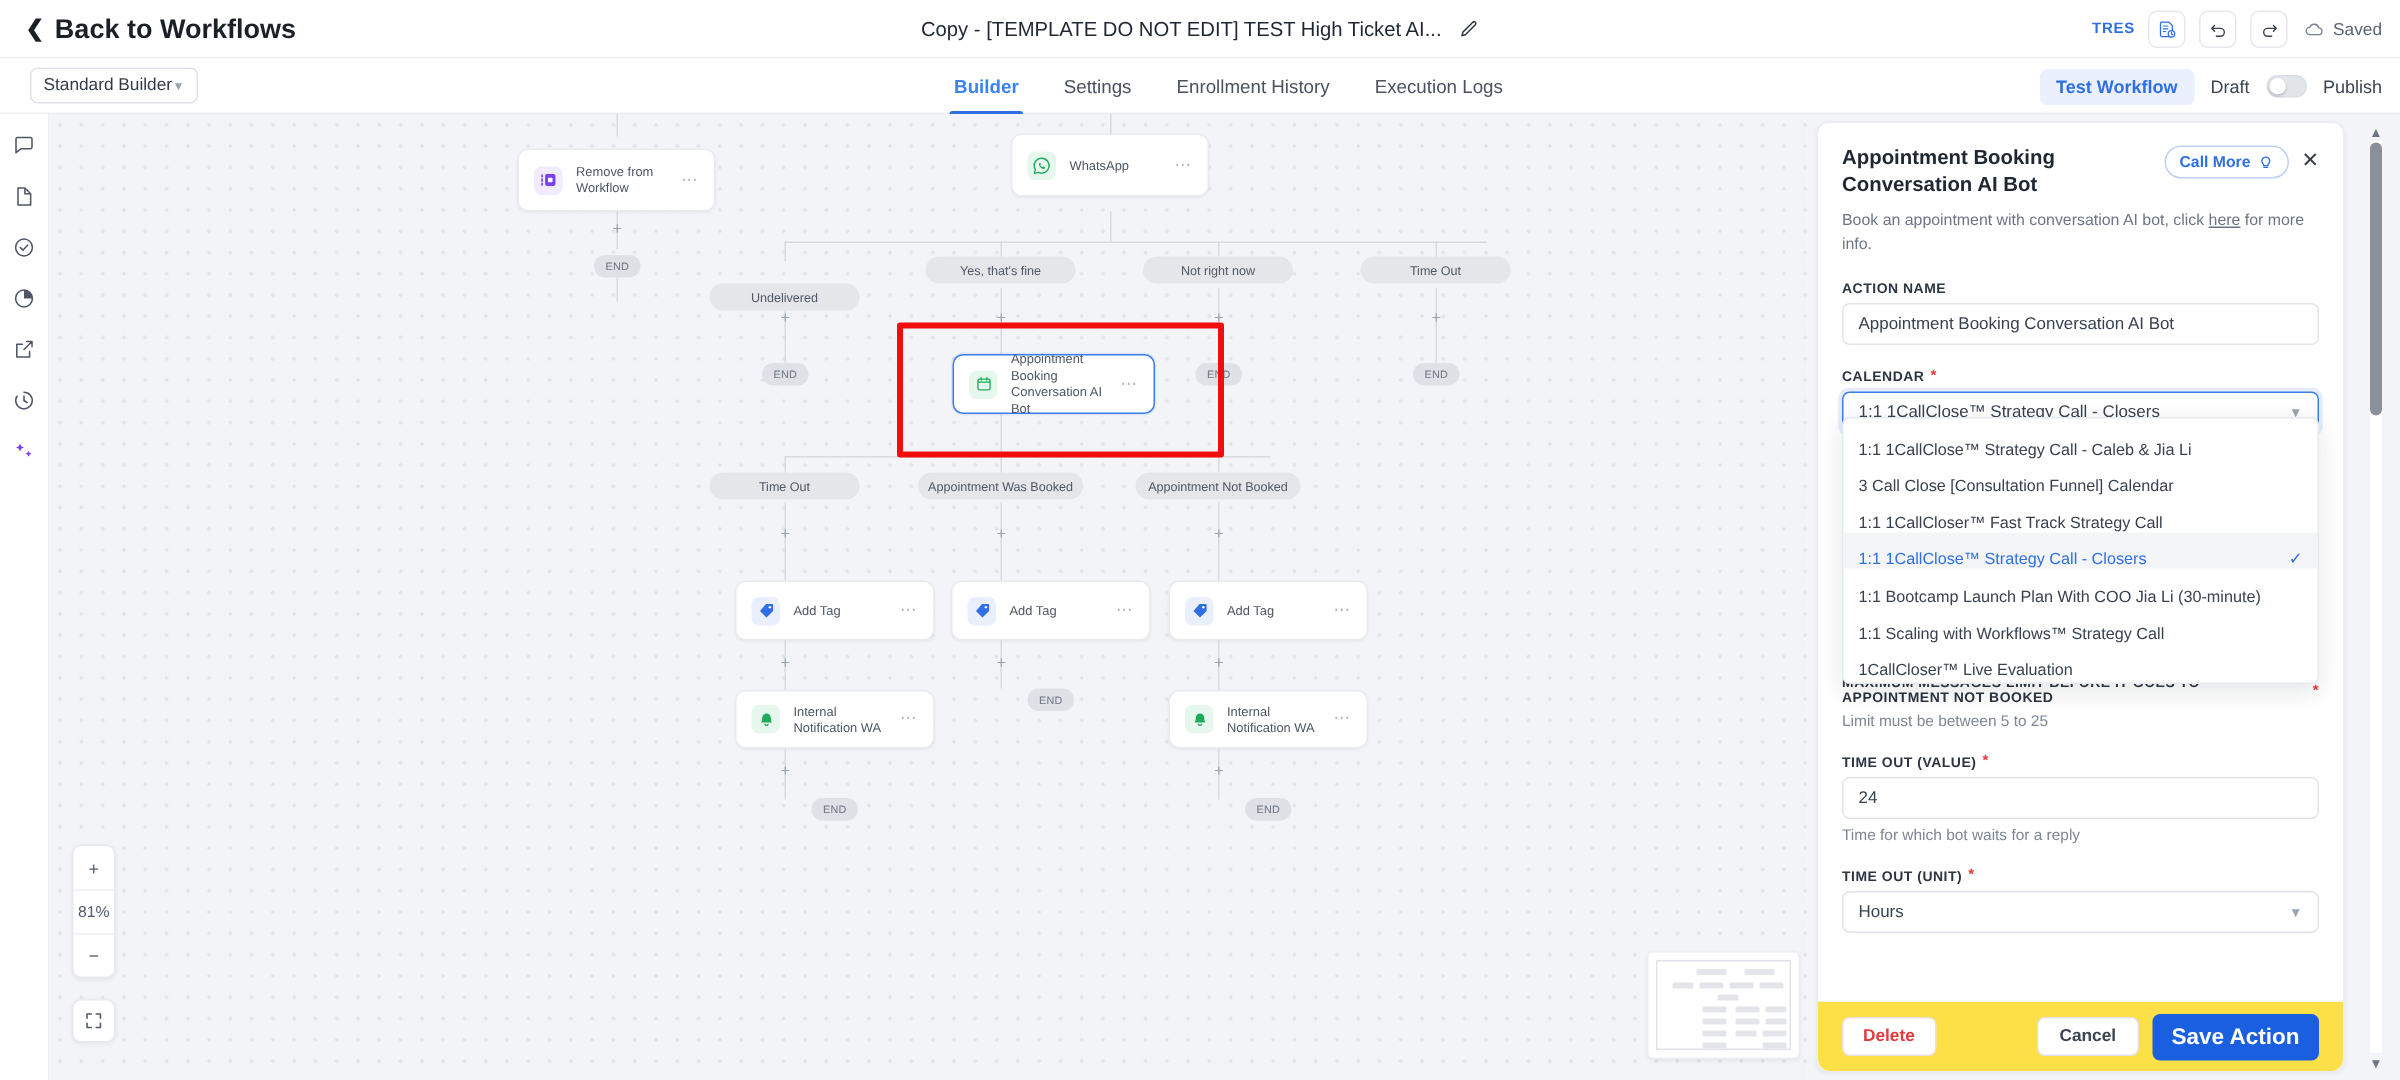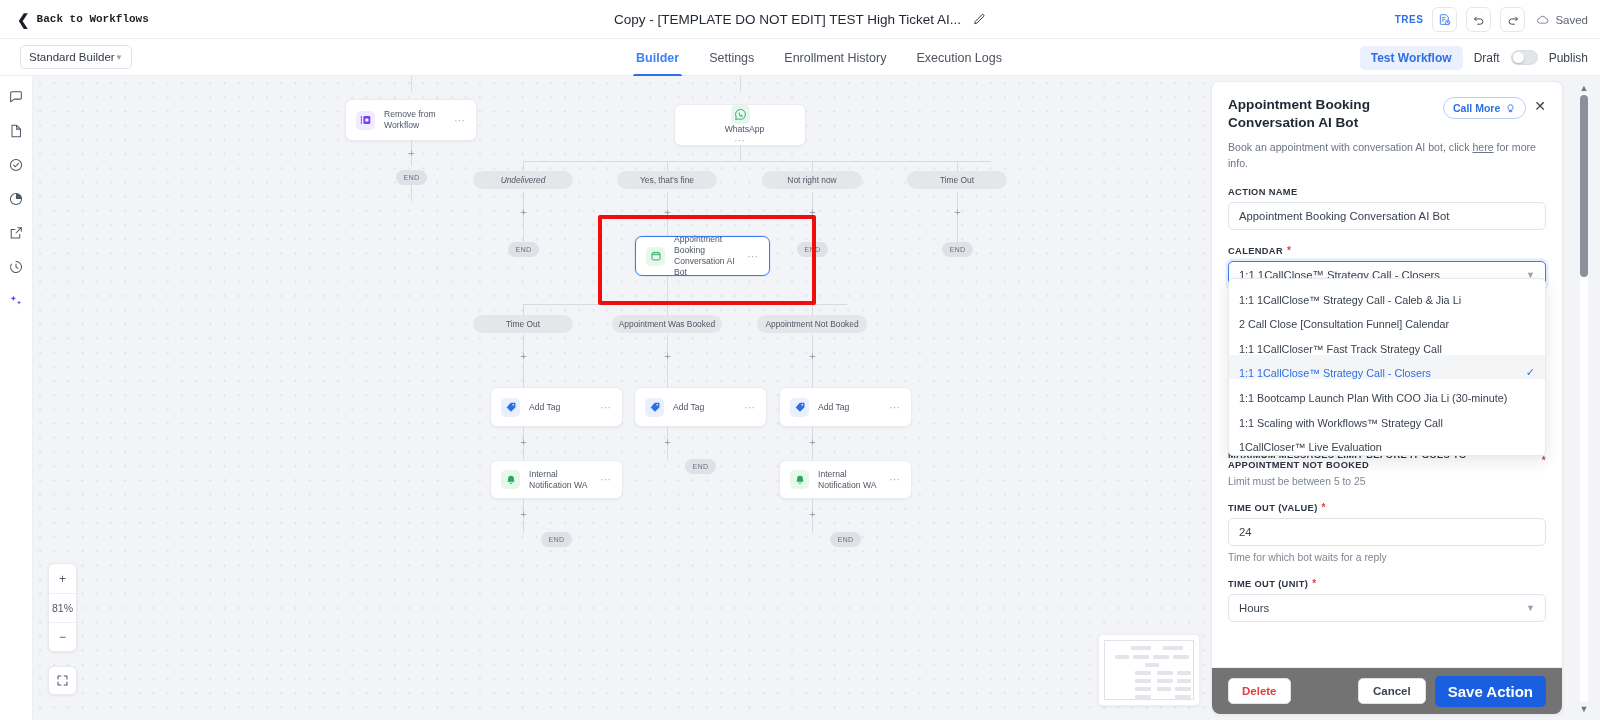--- a/index.html
+++ b/index.html
@@ -15,21 +15,21 @@
   .topbar {
     position: absolute; top: 0; left: 0; width: 1600px; height: 39px;
     background: #fff; border-bottom: 1px solid #eceef1;
     display: flex; align-items: center;
   }
   .back-link {
     display: flex; align-items: center; gap: 7px;
     margin-left: 17px; cursor: pointer;
   }
   .back-link .chev { font-size: 15px; color: #1b1f26; line-height: 1; font-weight: 700;}
-  .back-link .lbl { font-size: 11px; color: #1b1f26; font-weight: 600; font-family: Liberation Mono, monospace; }
+  .back-link .lbl { font-size: 18px; color: #1b1f26; font-weight: 600; }
 
   .wf-title-wrap {
     position: absolute; left: 0; right: 0; top: 0; height: 39px;
     display: flex; align-items: center; justify-content: center; gap: 11px;
     pointer-events: none;
   }
   .wf-title { font-size: 13.5px; color: #1f2733; pointer-events: auto; }
   .pencil-ic { width: 14px; height: 14px; pointer-events: auto; cursor: pointer; }
 
   .topbar-right {
@@ -206,21 +206,21 @@
   }
   .dd-item {
     height: 24.6px; display: flex; align-items: flex-end; padding: 0 10px;
     font-size: 10.8px; color: #39414f; cursor: pointer;
   }
   .dd-item.sel { background: #f4f5f7; color: #2f6fe4; }
   .dd-check { margin-left: auto; color: #2f6fe4; font-size: 11px; }
 
   .panel-foot {
     position: absolute; left: 0; right: 0; bottom: 0; height: 47px;
-    background: #737373; border-top: 1px solid #f0f1f4; border-radius: 0 0 8px 8px;
+    background: #fde047; border-top: 1px solid #f0f1f4; border-radius: 0 0 8px 8px;
     display: flex; align-items: center; padding: 0 16px; gap: 9px;
   }
   .btn-del {
     border: 1px solid #e8e1e1; color: #e23b3b; background: #fff;
     font-size: 11.5px; font-weight: 600; padding: 6px 13px; border-radius: 5px; cursor: pointer;
   }
   .btn-cancel {
     margin-left: auto; border: 1px solid #dfe3e9; color: #3b4450; background: #fff;
     font-size: 11.5px; font-weight: 600; padding: 6px 14px; border-radius: 5px; cursor: pointer;
   }
@@ -394,32 +394,32 @@
         <svg width="12" height="12" viewBox="0 0 14 14">
             <rect x="4" y="2.4" width="8" height="9.2" rx="1.4" fill="#7b3ff2"></rect>
             <path d="M1.6 3.1v1.4M1.6 6.3v1.4M1.6 9.5v1.4" stroke="#7b3ff2" stroke-width="1.3" stroke-linecap="round"></path>
             <rect x="6.2" y="5.2" width="3.6" height="3.6" rx=".6" fill="#fff"></rect>
           </svg>
       </span>
       <span class="node-label">Remove from Workflow</span>
       <span class="dots">⋯</span>
     </div>
 
-    <div class="node" style="left:641px; top:28px; width:132px; height:42px;flex-direction:column;">
+    <div class="node" style="left:641px; top:13px; width:132px; height:42px;">
       <span class="node-ic" style="background:#e6f7ee;">
         <svg width="13" height="13" viewBox="0 0 16 16">
             <path d="M8 1.8A6.1 6.1 0 0 0 2.7 11L2 14.2l3.3-.8A6.1 6.1 0 1 0 8 1.8z" fill="none" stroke="#1faa5c" stroke-width="1.15" stroke-linejoin="round"></path>
             <path d="M6 5.4c.3-.1.6 0 .8.4l.4.8c.1.3 0 .5-.2.7-.2.2-.2.3-.1.5.3.6.9 1.1 1.5 1.3.2.1.4 0 .5-.2.2-.2.4-.3.6-.2l.9.4c.3.2.4.5.3.8-.2.5-.7.8-1.2.8-1.8-.1-3.6-1.9-3.8-3.7 0-.6.3-1.1.8-1.3z" fill="#1faa5c"></path>
           </svg>
       </span>
       <span class="node-label">WhatsApp</span>
       <span class="dots">⋯</span>
     </div>
 
-    <div class="pill" style="left:440px; top:95px; width:100px;font-style:italic;">Undelivered</div>
+    <div class="pill" style="left:440px; top:113px; width:100px;">Undelivered</div>
     <div class="pill" style="left:584px; top:95px; width:100px;">Yes, that's fine</div>
     <div class="pill" style="left:729px; top:95px; width:100px;">Not right now</div>
     <div class="pill" style="left:874px; top:95px; width:100px;">Time Out</div>
 
     <div class="plus" style="left:374px; top:73px;">+</div>
     <div class="plus" style="left:486px; top:132px;">+</div>
     <div class="plus" style="left:630px; top:132px;">+</div>
     <div class="plus" style="left:775px; top:132px;">+</div>
     <div class="plus" style="left:920px; top:132px;">+</div>
 
@@ -610,21 +610,21 @@
           <span class="val">Hours</span>
           <span class="caretd">▼</span>
         </div>
       </div>
 
       <div class="dropdown">
         <div class="dd-item">
           <span>1:1 1CallClose™ Strategy Call - Caleb &amp; Jia Li</span>
         </div>
         <div class="dd-item">
-          <span>2 Call Close [Consultation Funnel] Calendar</span>
+          <span>3 Call Close [Consultation Funnel] Calendar</span>
         </div>
         <div class="dd-item">
           <span>1:1 1CallCloser™ Fast Track Strategy Call</span>
         </div>
         <div class="dd-item sel">
           <span>1:1 1CallClose™ Strategy Call - Closers</span>
           <span class="dd-check">✓</span>
         </div>
         <div class="dd-item">
           <span>1:1 Bootcamp Launch Plan With COO Jia Li (30-minute)</span>

